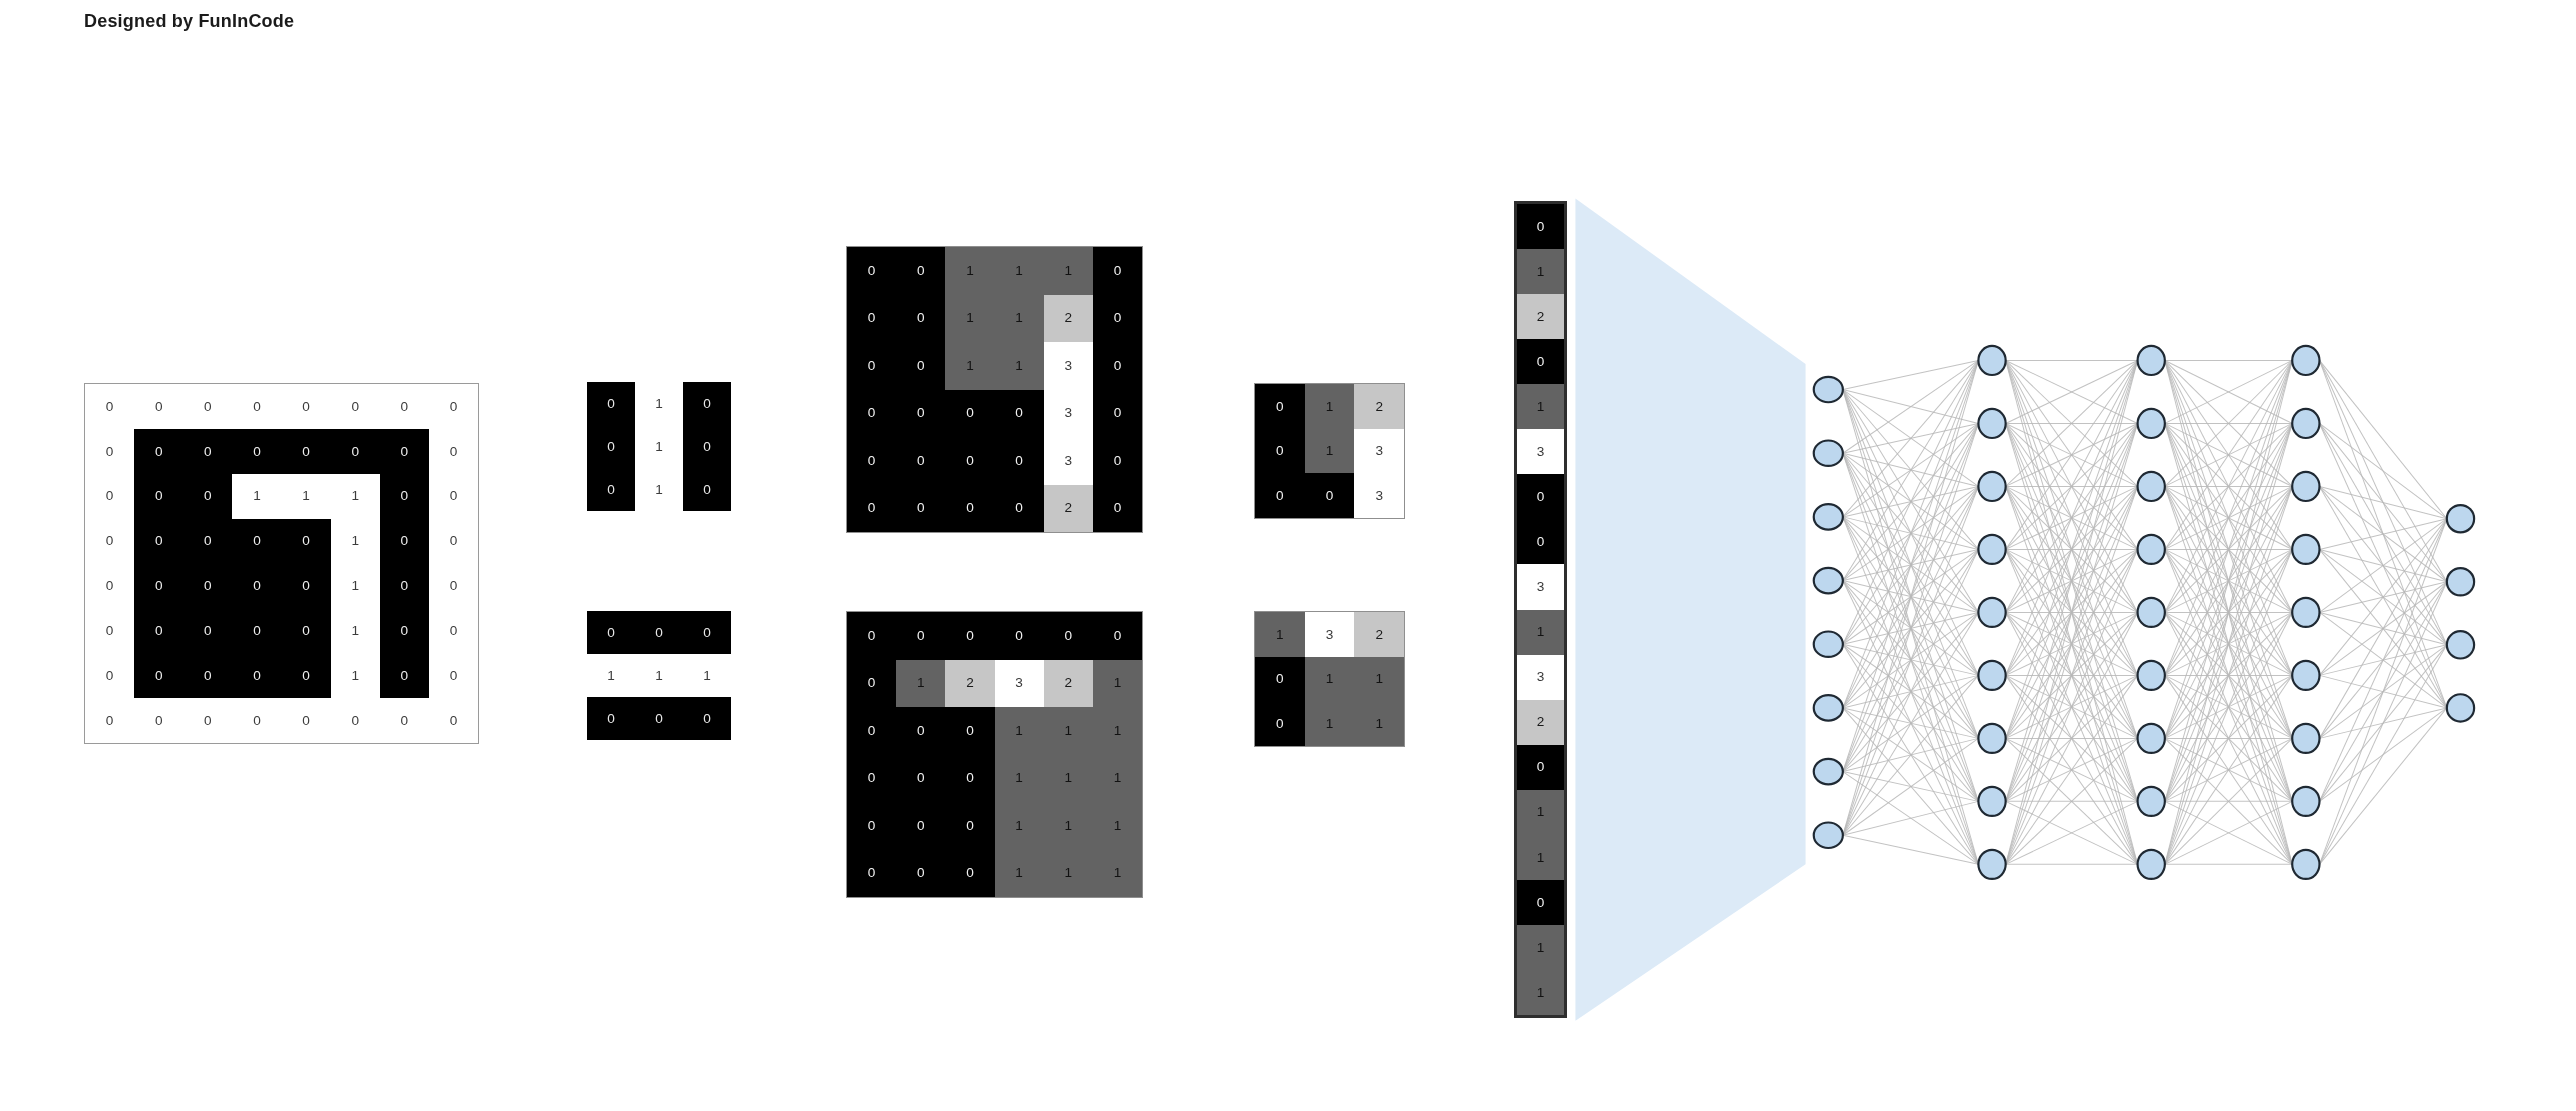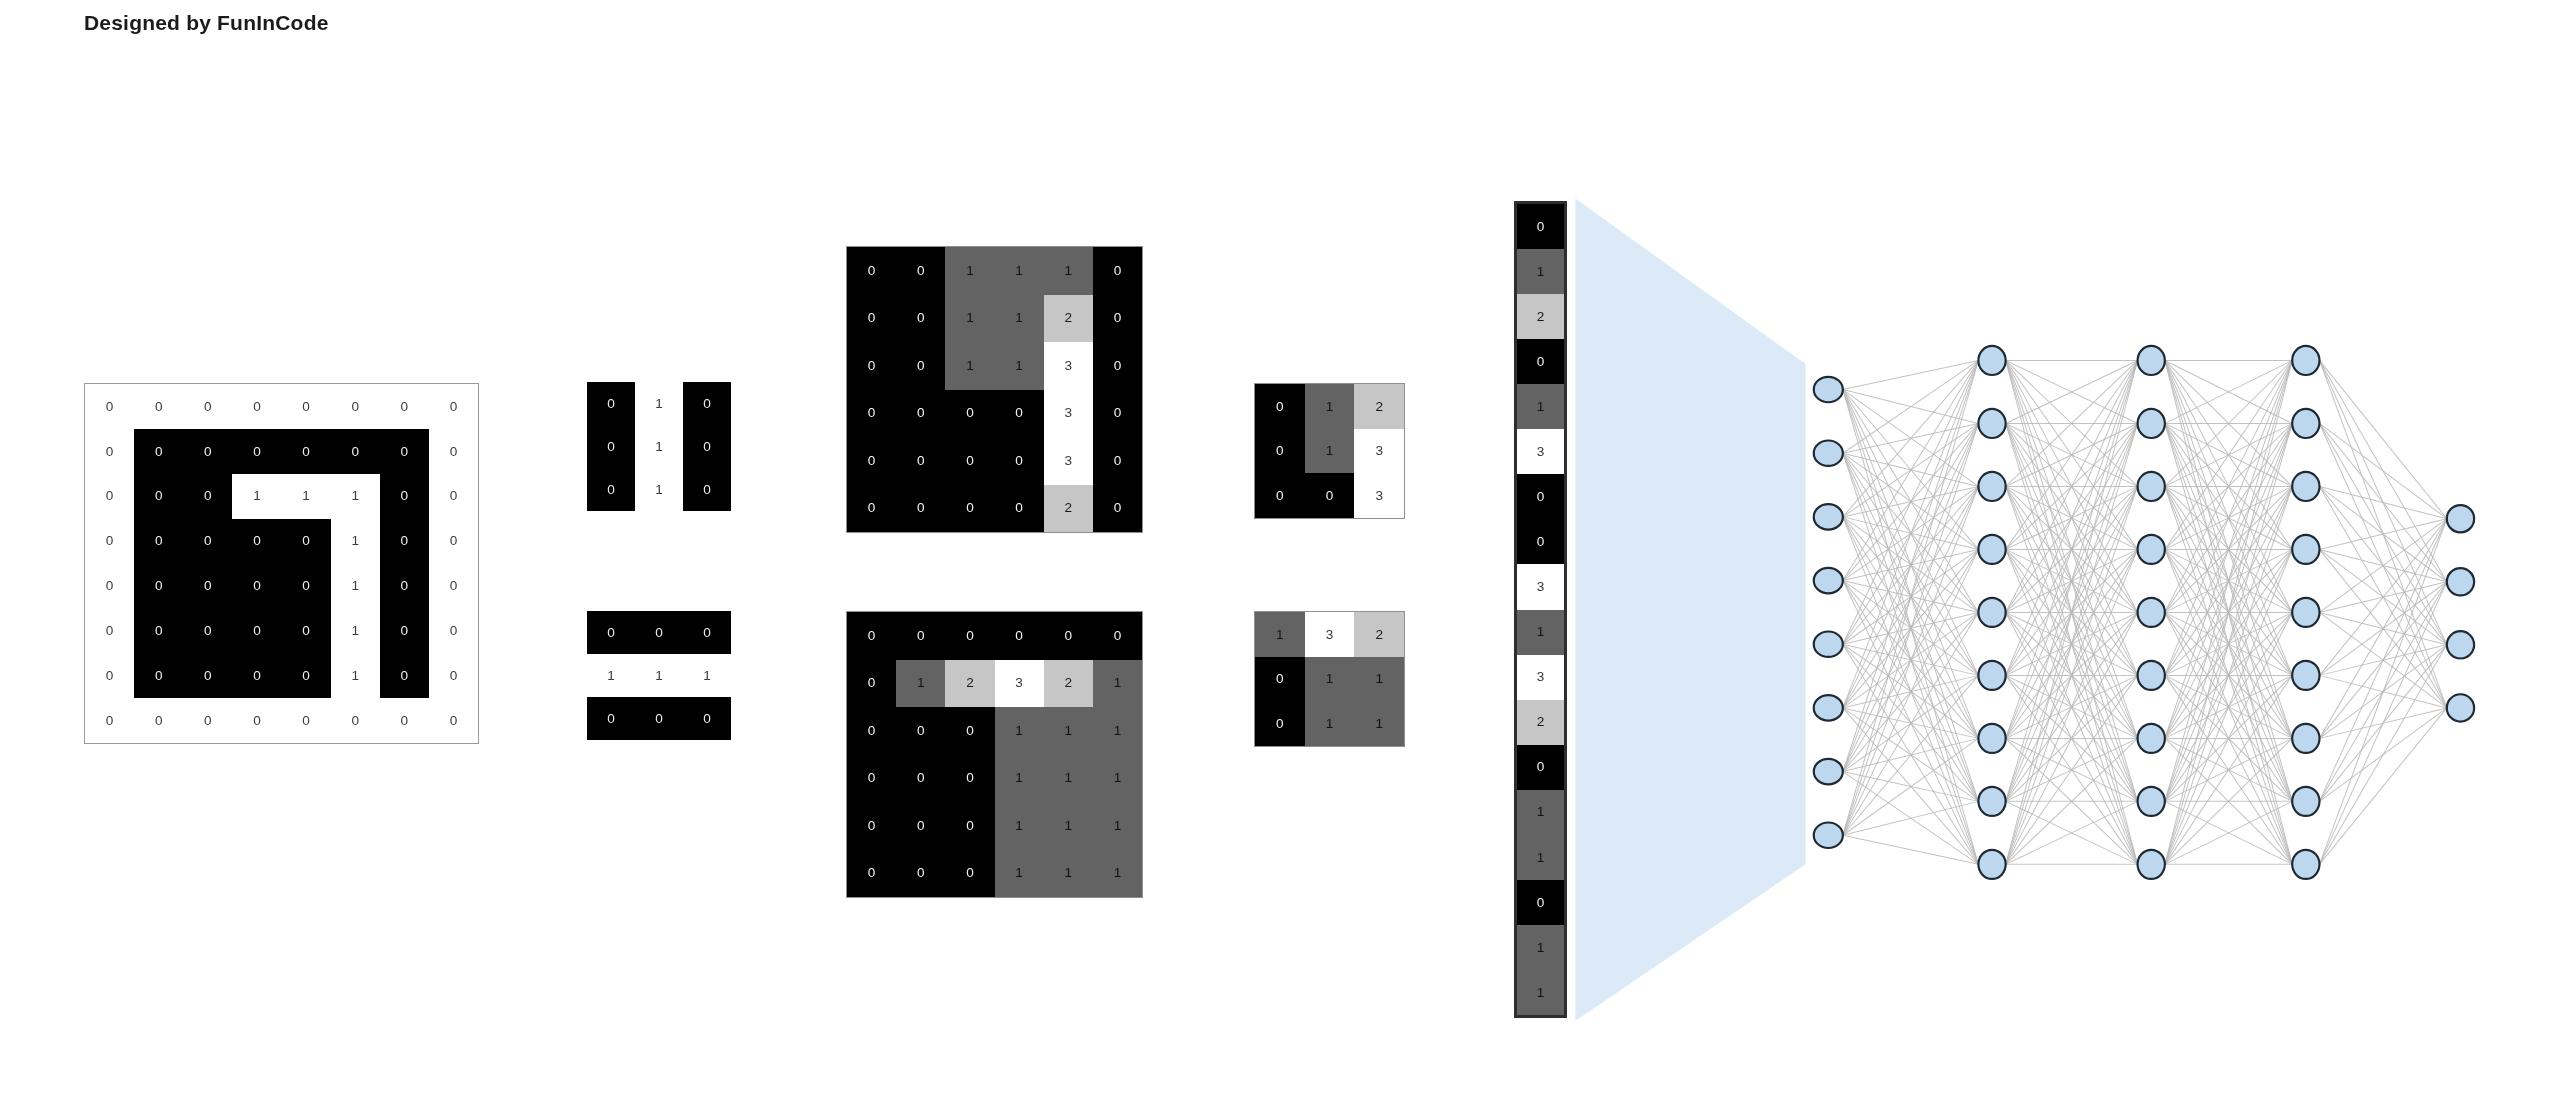--- a/index.html
+++ b/index.html
@@ -12,21 +12,21 @@
     height: 1112px;
     position: relative;
     font-family: "Liberation Sans", sans-serif;
     overflow: hidden;
   }
 
   #credit {
     position: absolute;
     left: 84px;
     top: 11px;
-    font-size: 21px;
+    font-size: 18px;
     font-weight: bold;
     color: #1b1b1b;
     letter-spacing: 0.2px;
     white-space: nowrap;
   }
 
   
   .matrix {
     position: absolute;
     display: grid;

